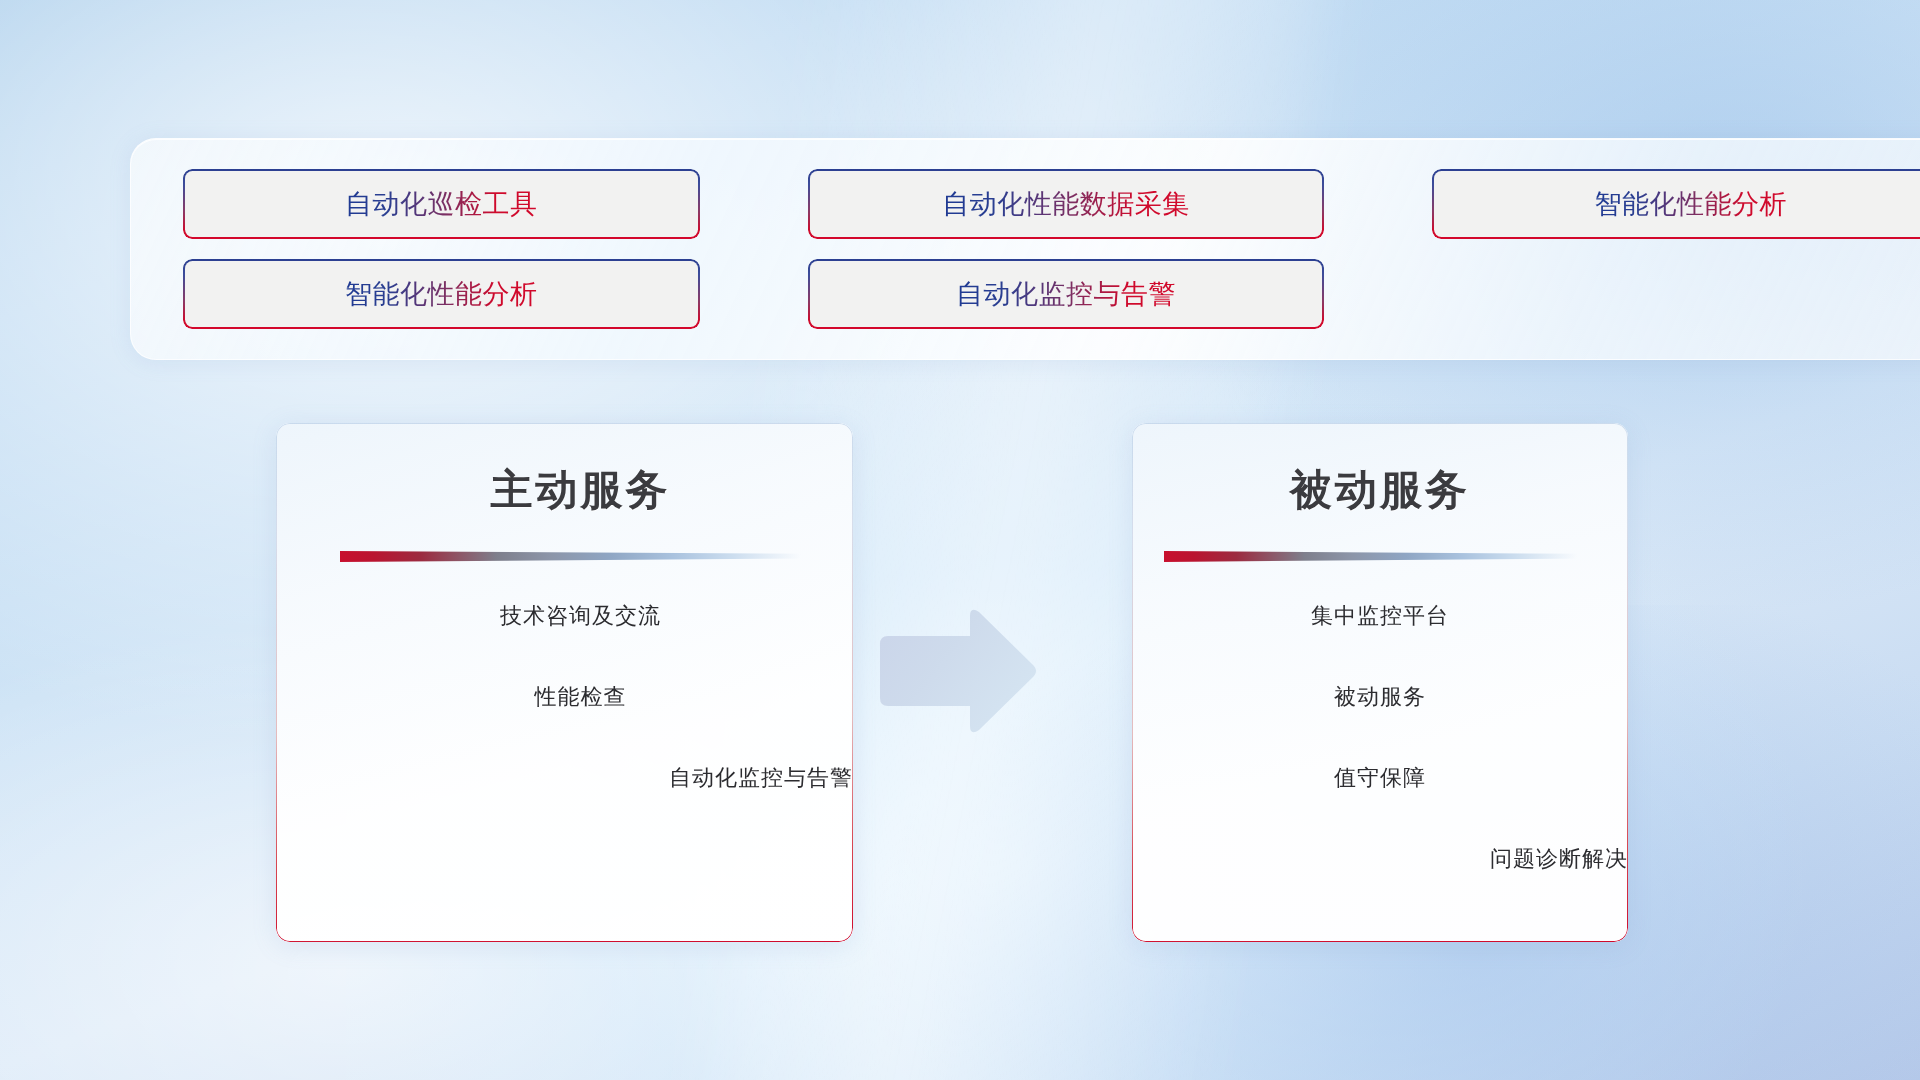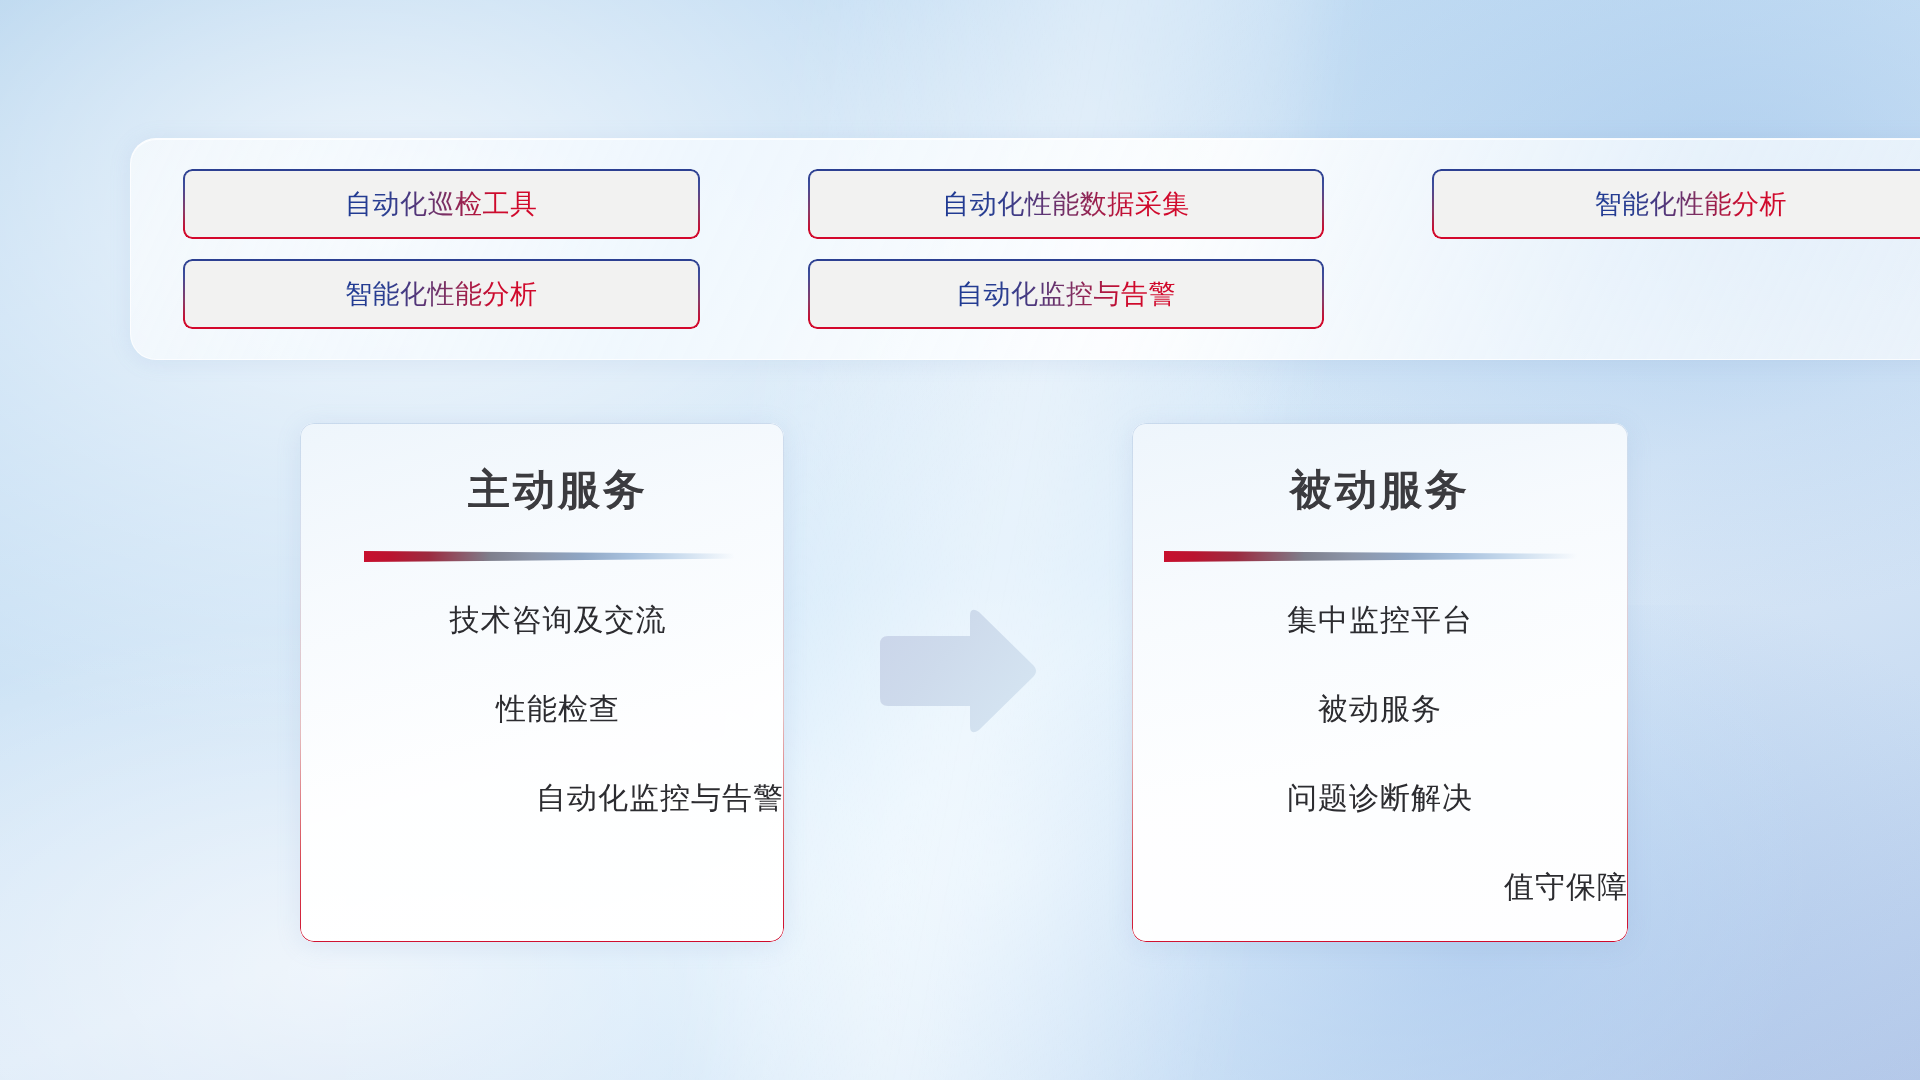--- a/index.html
+++ b/index.html
@@ -97,21 +97,21 @@
   .service-card::before{
     content:"";position:absolute;inset:0;border-radius:14px;
     padding:1.4px;
     background:linear-gradient(178deg, rgba(198,216,236,.95) 0%, rgba(208,216,232,.85) 22%, rgba(226,180,182,.9) 58%, rgba(214,60,72,.95) 82%, #cf0a2c 100%);
     -webkit-mask:linear-gradient(#000 0 0) content-box, linear-gradient(#000 0 0);
     -webkit-mask-composite:xor;
     mask:linear-gradient(#000 0 0) content-box, linear-gradient(#000 0 0);
     mask-composite:exclude;
     pointer-events:none;
   }
-  #card-proactive{left:300px;width:484px;padding-left:32px;}
+  #card-proactive{left:276px;width:577px;padding-left:32px;}
   #card-reactive{left:1132px;width:496px;}
 
   .card-title{
     position:relative;text-align:center;
     margin-top:39px;
     font-size:42px;font-weight:bold;letter-spacing:3px;
     color:#3b3b3f;
     text-shadow:0 1px 1px rgba(255,255,255,.9);
   }
   .divider-wrap{
@@ -120,21 +120,21 @@
   .divider{
     position:absolute;left:0;right:0;top:0;height:11px;
     background:linear-gradient(90deg,#c8102e 0%, #ba1430 7%, #9c2b40 17%, #7e7f8c 33%, #8c95a8 44%, #8fa6c4 57%, #a9c2de 70%, #cadcee 82%, rgba(226,238,248,0) 97%);
     clip-path:polygon(0 0, 100% 26%, 100% 68%, 0 100%);
   }
   .card-list{
     position:relative;margin:42px 0 0 0;padding:0;list-style:none;
     text-align:center;
   }
   .card-list li{
-    font-size:30px;color:#2c2c30;letter-spacing:1px;
+    font-size:22px;color:#2c2c30;letter-spacing:1px;
     margin-bottom:59px;line-height:1;
   }
   .card-list li:last-child{margin-bottom:0;text-align:right;}
 
   
   #flow-arrow{
     position:absolute;left:872px;top:602px;width:170px;height:140px;z-index:2;
   }
 
 </style>
@@ -205,17 +205,17 @@
 </div>
 
 <div class="service-card" id="card-reactive">
   <div class="card-title">被动服务</div>
   <div class="divider-wrap">
     <div class="divider"></div>
   </div>
   <ul class="card-list">
     <li>集中监控平台</li>
     <li>被动服务</li>
+    <li>值守保障</li>
     <li>问题诊断解决</li>
-    <li>值守保障</li>
 
   </ul>
 </div>
 
 </body></html>

